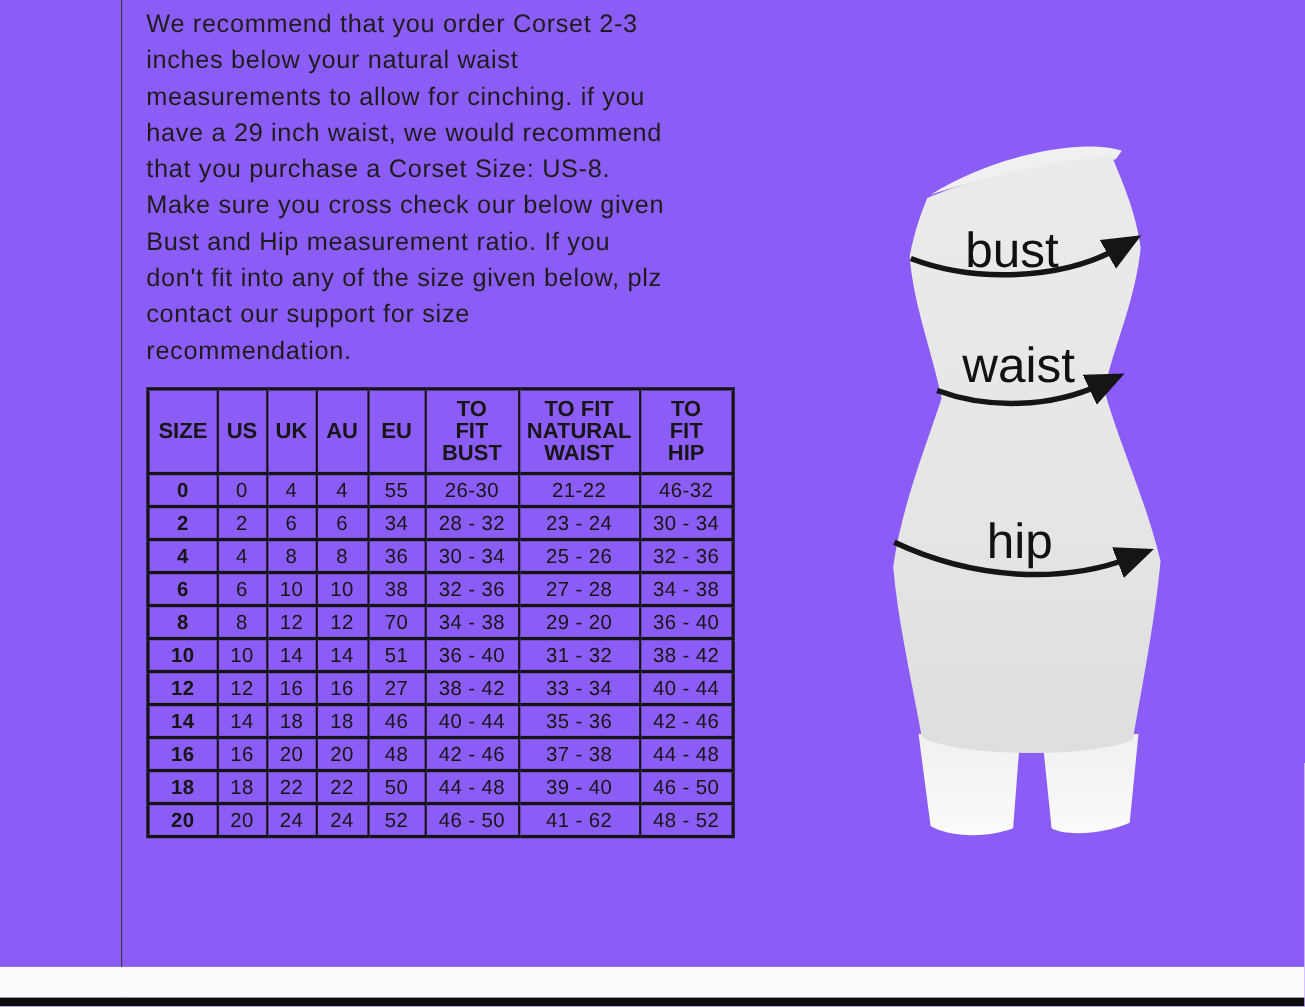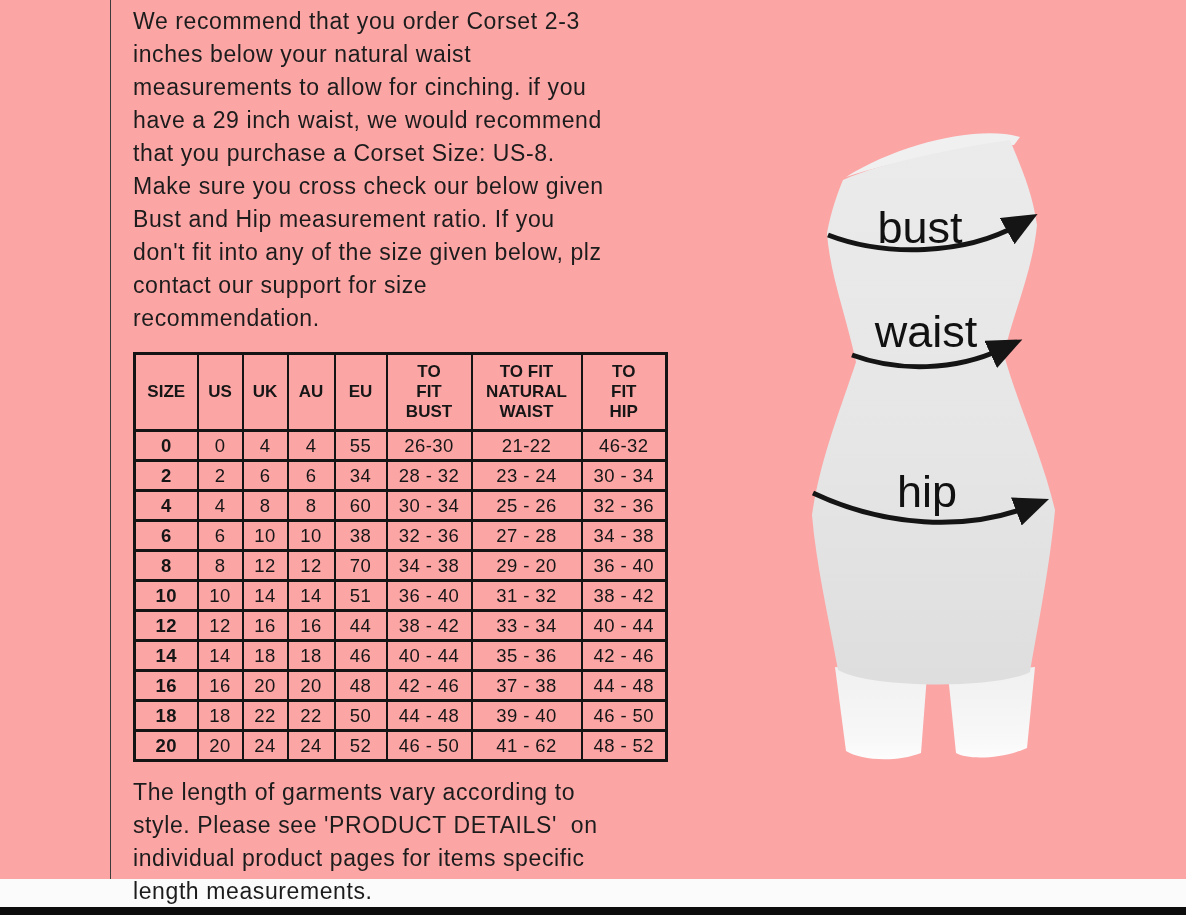--- a/index.html
+++ b/index.html
@@ -1,18 +1,18 @@
 <!DOCTYPE html>
 <html><head>
 <meta charset="utf-8">
 <title>Size Chart</title>
 <style>
   html,body { margin:0; padding:0; background:#ffffff; }
   .page {
-    position:relative; width:1186px; height:915px; background:#fca5a5;
+    position:relative; width:1186px; height:915px; background:#8b5cf6;
     overflow:hidden; font-family:"Liberation Sans", sans-serif; color:#1b1b1b;
   }
   .left-rule {
     position:absolute; left:110px; top:0; width:1px; height:908px;
     background:#3c3c3c;
   }
   .bottom-bar {
     position:absolute; left:0; top:907px; width:1186px; height:8px;
     background:#0d0d0d;
   }
@@ -32,21 +32,21 @@
     position:absolute; left:133px; top:352px;
     border-collapse:collapse; table-layout:fixed; width:532px;
     border:3px solid #141414;
   }
   table.size-chart th, table.size-chart td {
     border:2px solid #141414; border-top-width:3px; border-bottom-width:3px;
     text-align:center; vertical-align:middle; padding:0;
     font-family:"Liberation Sans", sans-serif; color:#161616;
   }
   table.size-chart th {
-    font-weight:bold; font-size:17px; line-height:20px;
+    font-weight:bold; font-size:20px; line-height:20px;
     white-space:pre-line; height:70px; padding:2px 1px;
   }
   table.size-chart td {
     font-size:18.5px; height:27px; line-height:27px; letter-spacing:0.4px;
     white-space:nowrap;
   }
   table.size-chart td.size-col { font-weight:bold; }
   col.c1{width:63px} col.c2{width:45px} col.c3{width:45px} col.c4{width:47px}
   col.c5{width:52px} col.c6{width:85px} col.c7{width:110px} col.c8{width:85px}
 
@@ -123,21 +123,21 @@
           <td>34</td>
           <td>28 - 32</td>
           <td>23 - 24</td>
           <td>30 - 34</td>
         </tr>
         <tr>
           <td class="size-col">4</td>
           <td>4</td>
           <td>8</td>
           <td>8</td>
-          <td>60</td>
+          <td>36</td>
           <td>30 - 34</td>
           <td>25 - 26</td>
           <td>32 - 36</td>
         </tr>
         <tr>
           <td class="size-col">6</td>
           <td>6</td>
           <td>10</td>
           <td>10</td>
           <td>38</td>
@@ -163,21 +163,21 @@
           <td>51</td>
           <td>36 - 40</td>
           <td>31 - 32</td>
           <td>38 - 42</td>
         </tr>
         <tr>
           <td class="size-col">12</td>
           <td>12</td>
           <td>16</td>
           <td>16</td>
-          <td>44</td>
+          <td>27</td>
           <td>38 - 42</td>
           <td>33 - 34</td>
           <td>40 - 44</td>
         </tr>
         <tr>
           <td class="size-col">14</td>
           <td>14</td>
           <td>18</td>
           <td>18</td>
           <td>46</td>
@@ -211,24 +211,20 @@
           <td>24</td>
           <td>24</td>
           <td>52</td>
           <td>46 - 50</td>
           <td>41 - 62</td>
           <td>48 - 52</td>
         </tr>
       </tbody>
   </table>
 
-  <p class="para footer-para">The length of garments vary according to
-style. Please see 'PRODUCT DETAILS'  on
-individual product pages for items specific
-length measurements.</p>
 
   <div class="figure-wrap">
     <svg viewBox="0 0 410 810" xmlns="http://www.w3.org/2000/svg">
       <defs>
         <linearGradient id="torsoGrad" x1="0" y1="0" x2="0" y2="1">
           <stop offset="0%" stop-color="#ebebeb"></stop>
           <stop offset="55%" stop-color="#e6e6e6"></stop>
           <stop offset="100%" stop-color="#dedede"></stop>
         </linearGradient>
         <linearGradient id="legGrad" x1="0" y1="0" x2="0" y2="1">

